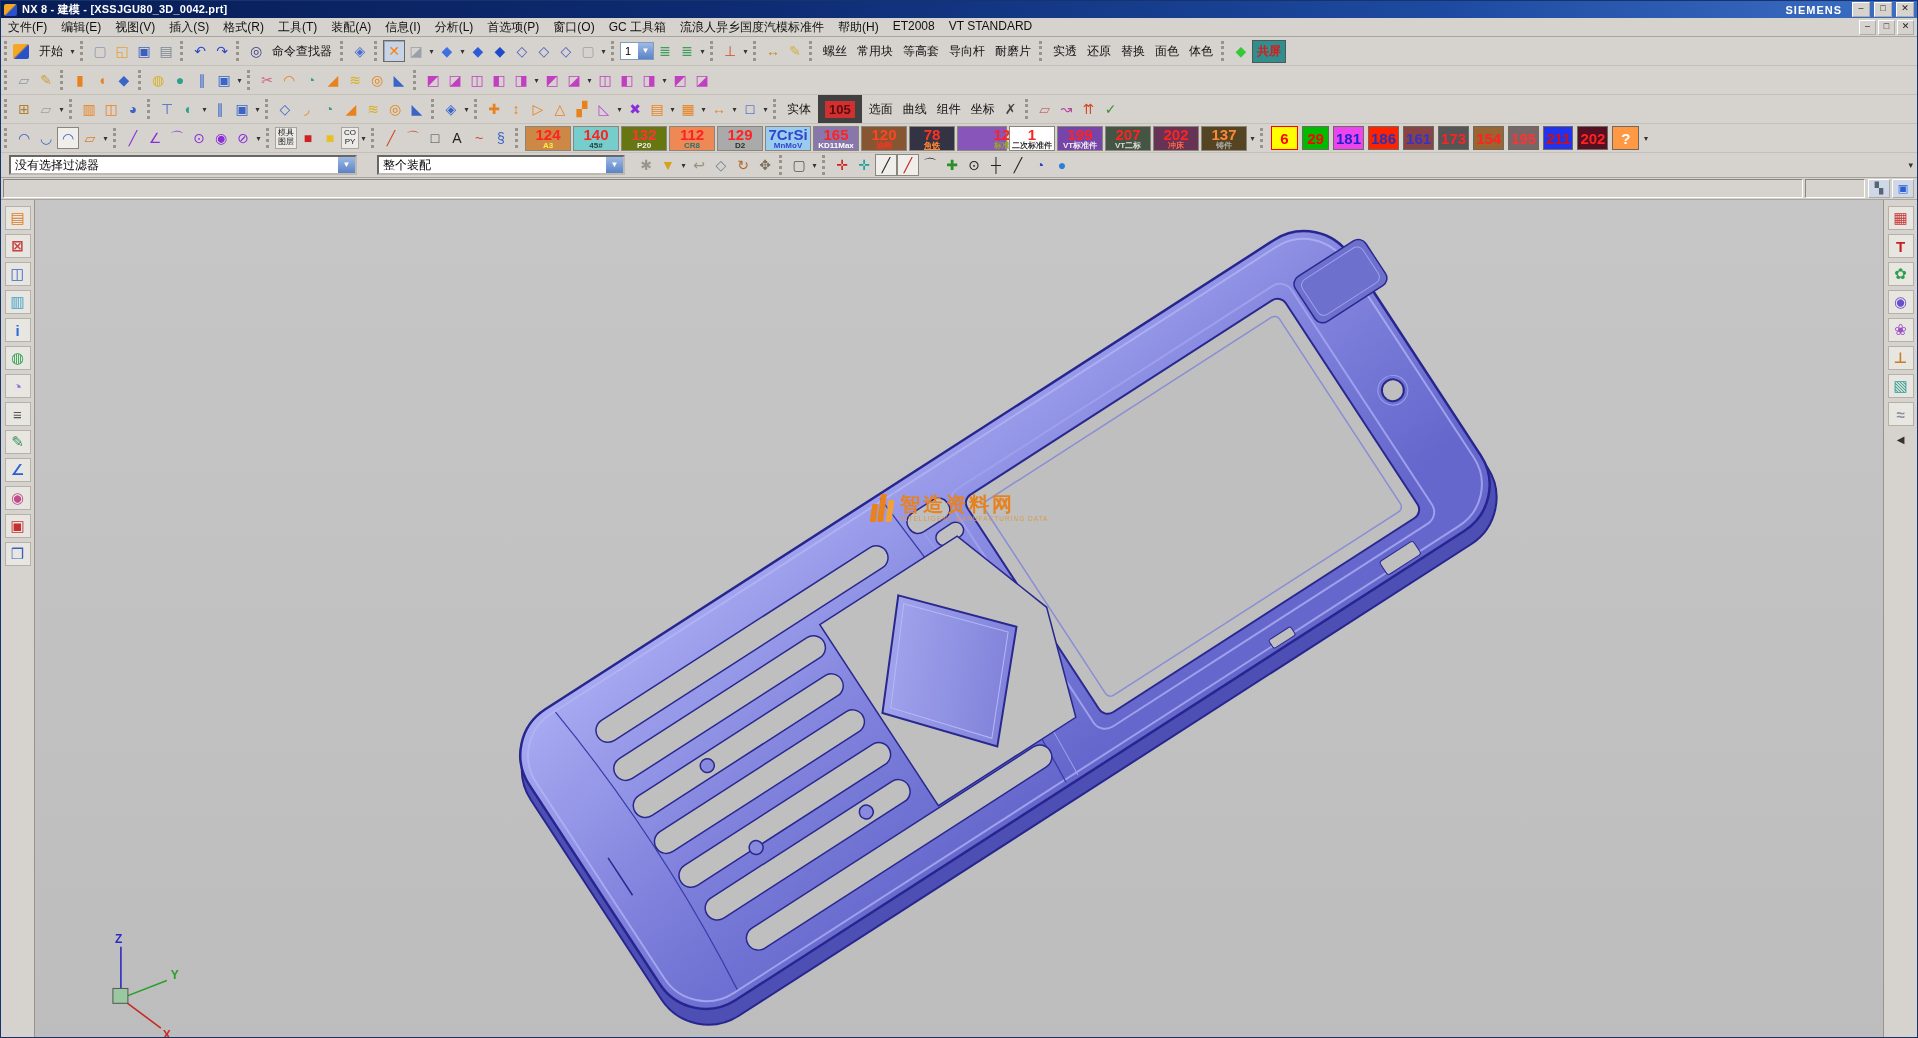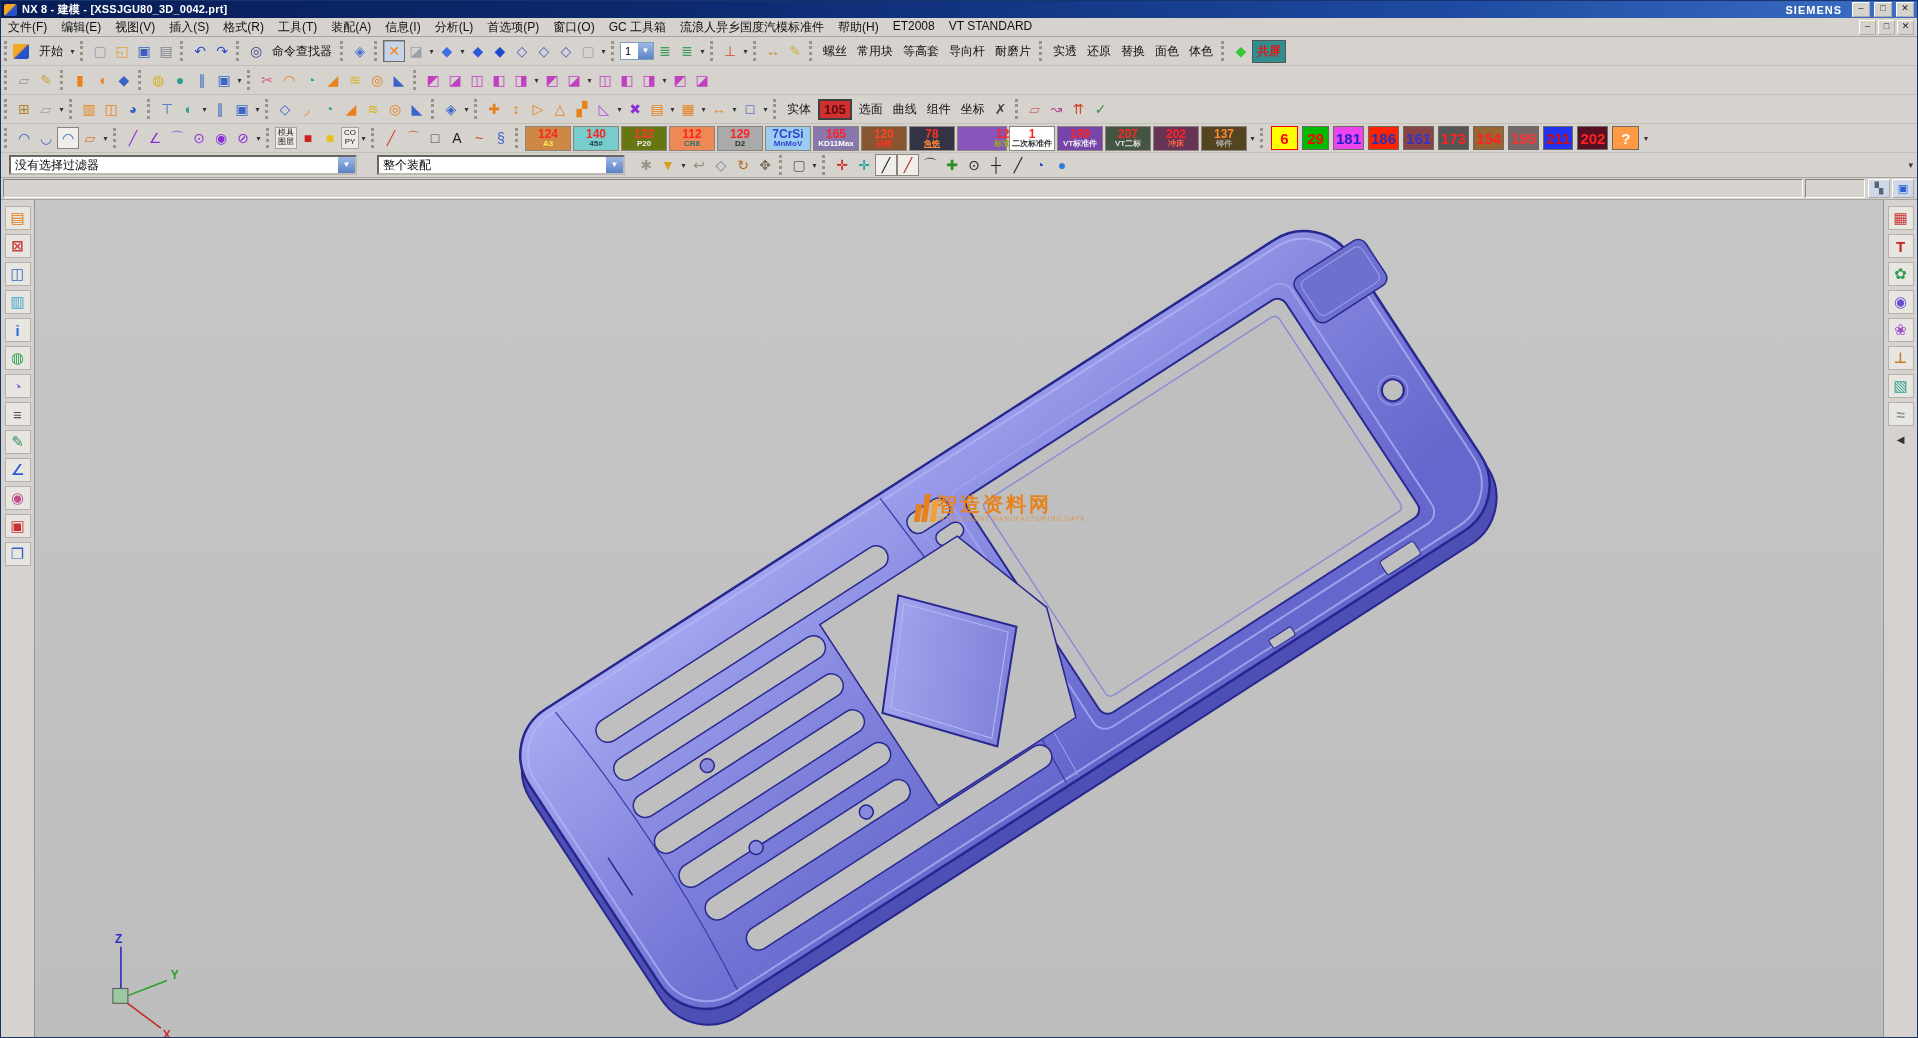--- a/index.html
+++ b/index.html
@@ -24,24 +24,24 @@
   .tbitem{display:flex;align-items:center;flex:0 0 auto;}
   .icon{width:22px;height:22px;display:flex;align-items:center;justify-content:center;font-size:14px;border:1px solid transparent;box-sizing:border-box;}
   .icon.box{border:1px solid #8a867e;background:#efeeea;}
   .icon.pressed{border:1px solid #6e6a62;background:#c7d3e6;box-shadow:inset 1px 1px 0 #9aa6ba;}
   .dd{font-size:8px;color:#333;width:9px;text-align:center;}
   .txtbtn{font-size:12px;padding:2px 5px;color:#111;}
   .screenbtn{background:#2f8f8f;color:#e01818;font-weight:bold;padding:2px 4px;border:1px solid #555;}
   .tbtn2{display:flex;flex-direction:column;align-items:center;font-size:8px;line-height:1.1;color:#222;border:1px solid #a9a59e;background:#eceae6;padding:1px 2px;}
   .combo{background:#fff;border:1px solid #7f9db9;height:18px;display:flex;align-items:center;font-size:11px;padding-left:4px;width:34px;box-sizing:border-box;}
   .combo .carrow{margin-left:auto;width:15px;height:16px;background:linear-gradient(180deg,#9db9e6,#5b83c6);color:#fff;font-size:8px;line-height:16px;text-align:center;}
-  .redbadge{background:#d03030;color:#5a0b0b;font-weight:bold;font-size:13px;padding:1px 4px;border:2px solid #404040;margin:0 2px;}
+  .redbadge{background:#d03030;color:#5a0b0b;font-weight:bold;font-size:13px;padding:1px 4px;border:7px solid #404040;margin:0 2px;}
   .matwrap,.numwrap{display:flex;align-items:center;}
   .matbadge{width:46px;height:25px;display:flex;flex-direction:column;align-items:center;justify-content:center;line-height:1;margin:0 1px;border:1px solid #8a867e;box-sizing:border-box;}
-  .matbadge .mt{font-size:12px;font-weight:bold;}
+  .matbadge .mt{font-size:15px;font-weight:bold;}
   .matbadge .mb{font-size:8px;font-weight:bold;}
   .numbadge{min-width:27px;height:24px;display:flex;align-items:center;justify-content:center;font-size:15px;font-weight:bold;margin:0 2px;border:1px solid #6e6a62;padding:0 2px;box-sizing:border-box;}
   
   .filterbar{height:24px;display:flex;align-items:center;background:#d6d3ce;border-bottom:1px solid #a9a59e;flex:0 0 auto;}
   .fcombo{background:#fff;border:2px inset #bdbab2;height:20px;display:flex;align-items:center;font-size:12px;padding-left:4px;box-sizing:border-box;}
   .fcombo .carrow{margin-left:auto;width:17px;height:16px;background:linear-gradient(180deg,#9db9e6,#5b83c6);color:#fff;font-size:8px;line-height:16px;text-align:center;}
   .f1{width:348px;margin-left:8px;}
   .f2{width:248px;margin-left:20px;}
   .ficons{display:flex;align-items:center;margin-left:10px;}
   .fb-right{margin-left:auto;padding-right:4px;font-size:9px;color:#333;}
@@ -55,21 +55,21 @@
   
   .main{flex:1;display:flex;min-height:0;}
   .side{width:34px;background:#d6d3ce;flex:0 0 auto;display:flex;flex-direction:column;align-items:center;padding-top:4px;box-sizing:border-box;}
   .side.left{border-right:1px solid #98948c;}
   .side.right{border-left:1px solid #98948c;}
   .sicon{width:26px;height:24px;margin:2px 0;display:flex;align-items:center;justify-content:center;font-size:15px;font-weight:bold;border:1px solid #b5b1a9;background:#e8e6e1;box-sizing:border-box;}
   .collapse{margin-top:6px;font-size:10px;color:#333;}
   .vp{flex:1;position:relative;background:linear-gradient(180deg,#c6c6c6,#bdbdbd);overflow:hidden;}
   .vp svg{position:absolute;inset:0;}
   
-  .wm{position:absolute;left:880px;top:292px;display:flex;align-items:center;gap:0;}
+  .wm{position:absolute;left:836px;top:292px;display:flex;align-items:center;gap:7px;}
   .wm-icon{display:flex;align-items:flex-end;gap:2px;height:30px;}
   .wm-icon span{display:block;width:6px;background:#e8821e;border-radius:1px;}
   .wm-b1{height:18px;transform:skewX(-8deg);}
   .wm-b2{height:28px;transform:skewX(-8deg);}
   .wm-b3{height:22px;transform:skewX(-8deg);background:#f0a03c !important;}
   .wm-text{display:flex;flex-direction:column;}
   .wm-title{font-size:20px;font-weight:bold;color:#e8821e;letter-spacing:3px;line-height:1.1;}
   .wm-sub{font-size:6.5px;color:#d89a50;letter-spacing:1px;}
 </style>
 </head>

